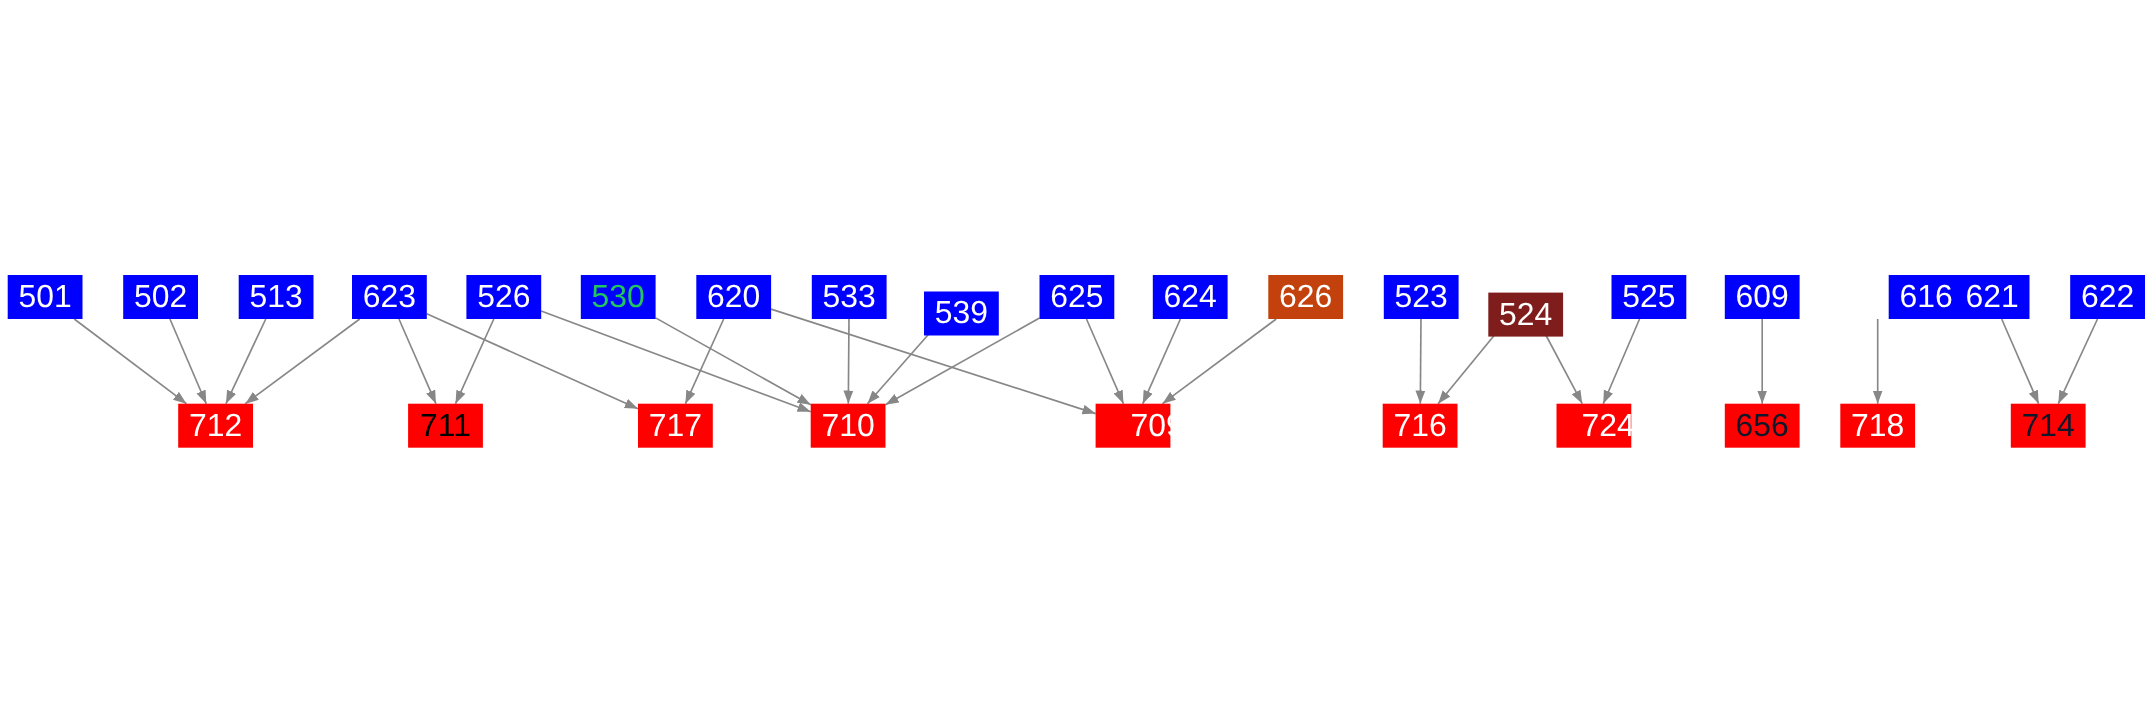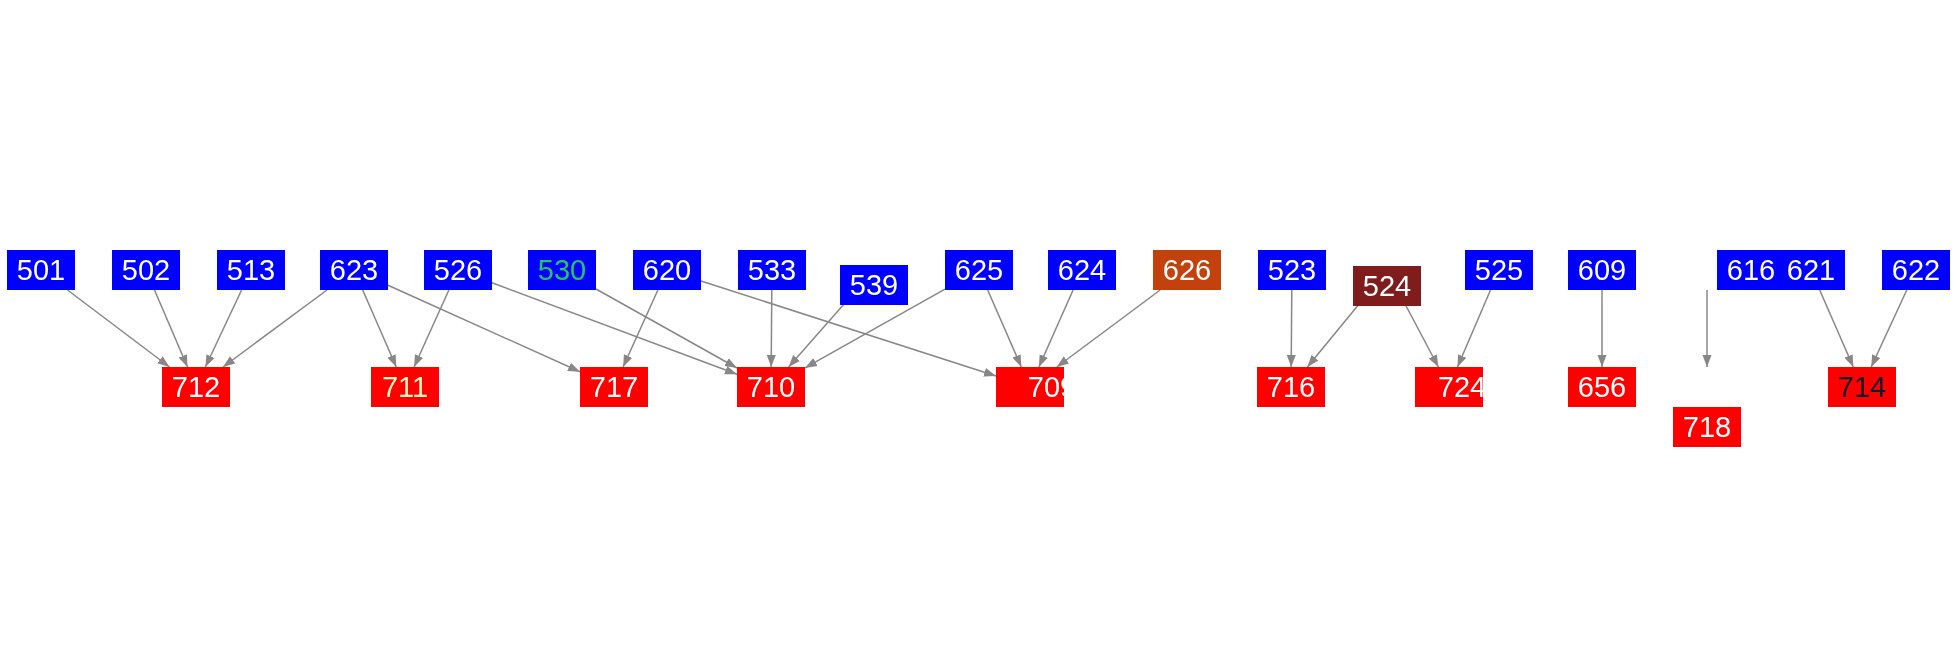--- a/index.html
+++ b/index.html
@@ -90,23 +90,23 @@
       <div class="node source" style="left: 1048px; top: 250px; background: rgb(0, 0, 255); color: rgb(255, 255, 255);">624</div>
       <div class="node source" style="left: 1153px; top: 250px; background: #c2410c; color: rgb(255, 255, 255);">626</div>
       <div class="node source" style="left: 1258px; top: 250px; background: rgb(0, 0, 255); color: rgb(255, 255, 255);">523</div>
       <div class="node source" style="left: 1353px; top: 250px; background: #7f1d1d; color: rgb(255, 255, 255); margin-top: 16px;">524</div>
       <div class="node source" style="left: 1465px; top: 250px; background: rgb(0, 0, 255); color: rgb(255, 255, 255);">525</div>
       <div class="node source" style="left: 1568px; top: 250px; background: rgb(0, 0, 255); color: rgb(255, 255, 255);">609</div>
       <div class="node source" style="left: 1673px; top: 250px; background: rgb(0, 0, 255); color: rgb(255, 255, 255); margin-left: 44px;">616</div>
       <div class="node source" style="left: 1777px; top: 250px; background: rgb(0, 0, 255); color: rgb(255, 255, 255);">621</div>
       <div class="node source" style="left: 1882px; top: 250px; background: rgb(0, 0, 255); color: rgb(255, 255, 255);">622</div>
       <div class="node target" style="left: 162px; top: 367px; background: rgb(255, 0, 0); color: rgb(255, 255, 255);">712</div>
-      <div class="node target" style="left: 371px; top: 367px; background: rgb(255, 0, 0); color: #fef9c3;">711</div>
+      <div class="node target" style="left: 371px; top: 367px; background: rgb(255, 0, 0); color: #000000;">711</div>
       <div class="node target" style="left: 580px; top: 367px; background: rgb(255, 0, 0); color: rgb(255, 255, 255);">717</div>
       <div class="node target" style="left: 737px; top: 367px; background: rgb(255, 0, 0); color: rgb(255, 255, 255);">710</div>
       <div class="node target" style="left: 996px; top: 367px; background: rgb(255, 0, 0); color: rgb(255, 255, 255); padding-left: 44px;">709</div>
       <div class="node target" style="left: 1257px; top: 367px; background: rgb(255, 0, 0); color: rgb(255, 255, 255);">716</div>
       <div class="node target" style="left: 1415px; top: 367px; background: rgb(255, 0, 0); color: rgb(255, 255, 255); padding-left: 26px;">724</div>
-      <div class="node target" style="left: 1568px; top: 367px; background: rgb(255, 0, 0); color: #ffffff;">656</div>
-      <div class="node target" style="left: 1673px; top: 367px; background: rgb(255, 0, 0); color: rgb(255, 255, 255); margin-top: 40px;">718</div>
+      <div class="node target" style="left: 1568px; top: 367px; background: rgb(255, 0, 0); color: #0f172a;">656</div>
+      <div class="node target" style="left: 1673px; top: 367px; background: rgb(255, 0, 0); color: rgb(255, 255, 255);">718</div>
       <div class="node target" style="left: 1828px; top: 367px; background: rgb(255, 0, 0); color: #0f172a;">714</div>
     </div>
 </div>
 
 </body></html>

